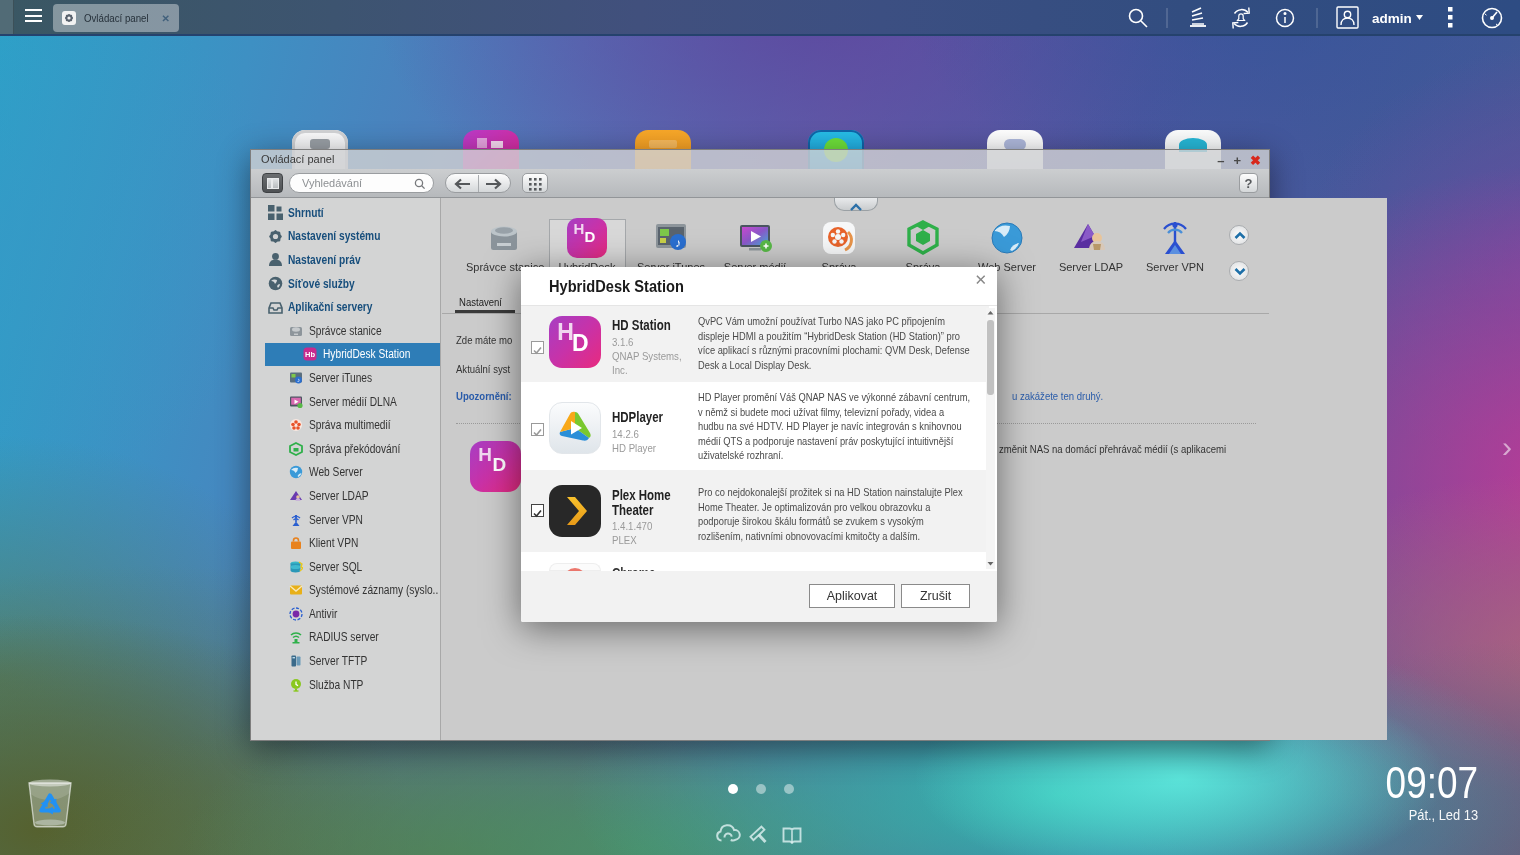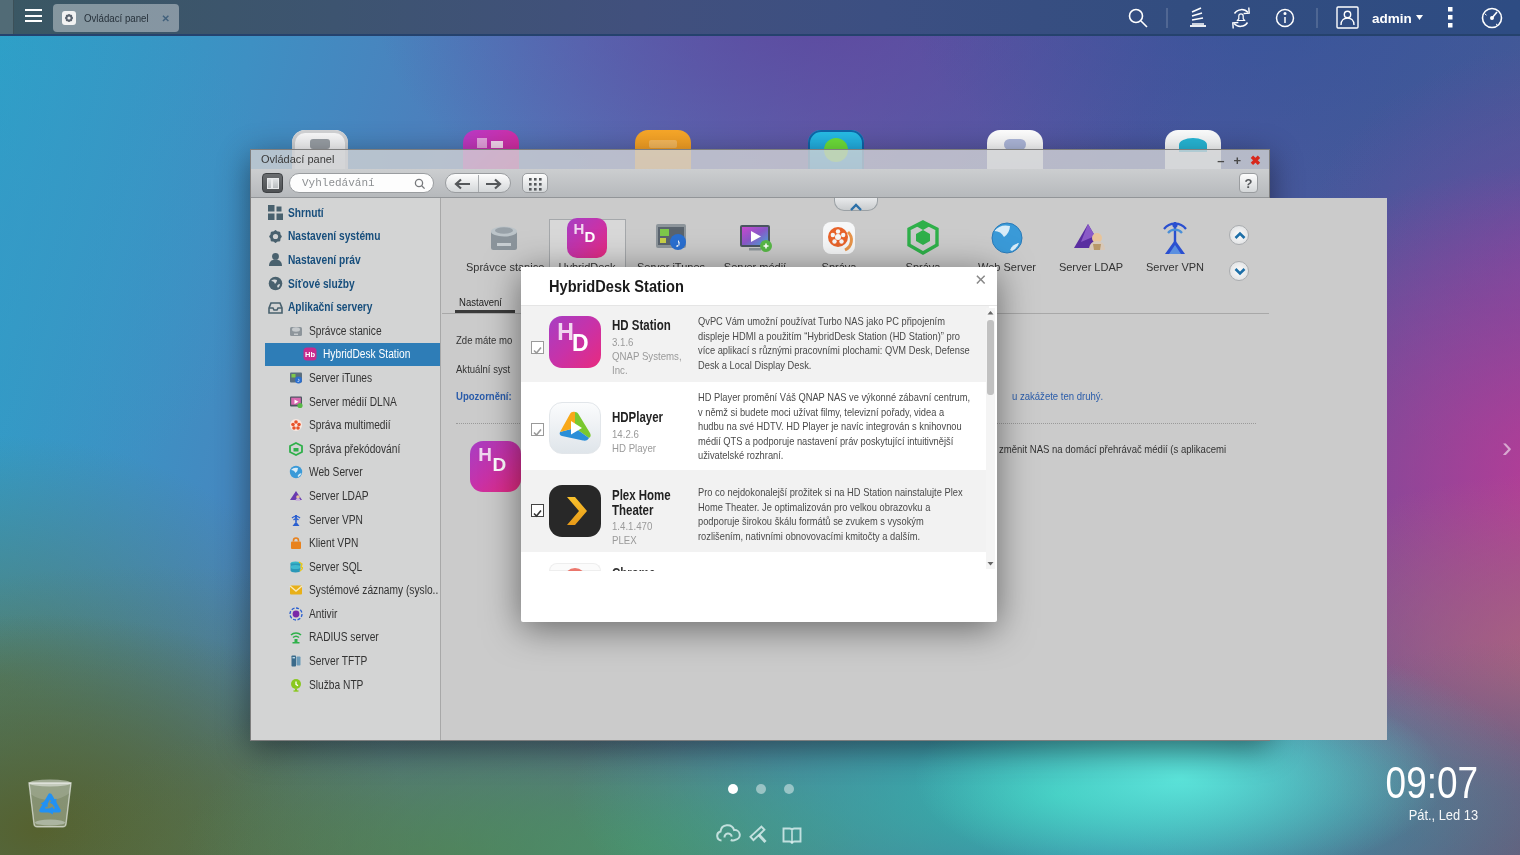--- a/index.html
+++ b/index.html
@@ -192,21 +192,21 @@
 </div>
 
 <div class="win">
   <div class="wtitle">Ovládací panel</div>
   <div class="wctrl"><span style="margin-right:9px;">–</span><span style="margin-right:9px;">+</span><span style="color:#d8281c;">✖</span></div>
   <div class="wtool">
     <div style="position:absolute;left:11px;top:4px;width:21px;height:20px;background:linear-gradient(#6a6d70,#4e5154);border-radius:4px;border:1px solid #3e4144;">
       <div style="position:absolute;left:4px;top:4px;width:12px;height:11px;border:1.5px solid #e8eaec;background:linear-gradient(#dfe2e4,#b8bcbf);"></div>
       <div style="position:absolute;left:8px;top:4px;width:1.5px;height:11px;background:#e8eaec;"></div>
     </div>
-    <div style="position:absolute;left:38px;top:4px;width:145px;height:20px;background:#fdfdfd;border:1px solid #9a9da0;border-radius:10px;font-family:Liberation Mono, monospace;">
+    <div style="position:absolute;left:38px;top:4px;width:145px;height:20px;background:#fdfdfd;border:1px solid #9a9da0;border-radius:10px;">
       <span style="position:absolute;left:12px;top:3px;font-size:11px;color:#8d9093;">Vyhledávání</span>
       <svg style="position:absolute;right:7px;top:3.5px;" width="12" height="12" viewBox="0 0 12 12">
           <circle cx="5" cy="5" r="3.6" fill="none" stroke="#77797c" stroke-width="1.3"></circle>
           <line x1="7.7" y1="7.7" x2="10.6" y2="10.6" stroke="#77797c" stroke-width="1.3"></line>
         </svg>
     </div>
     <div style="position:absolute;left:194px;top:4px;width:66px;height:20px;background:linear-gradient(#fdfdfd,#d4d7d9);border:1px solid #9a9da0;border-radius:10px;">
       <svg style="position:absolute;left:8px;top:4px;" width="17" height="12" viewBox="0 0 17 12">
           <path d="M16 6 H3 M7 1.5 L2 6 l5 4.5" stroke="#55585b" stroke-width="2.2" fill="none"></path>
         </svg>
@@ -602,20 +602,24 @@
       <div class="rver" style="top:64px;">PLEX</div>
       <div class="rdesc" style="top:15px;">Pro co nejdokonalejší prožitek si na HD Station nainstalujte Plex Home Theater. Je optimalizován pro velkou obrazovku a podporuje širokou škálu formátů se zvukem s vysokým rozlišením, nativními obnovovacími kmitočty a dalším.</div>
     </div>
     <div class="mrow" style="height:19px;">
       <div class="appicon" style="top:11px;background:#fbfbfb;border:1px solid #eee;height:8px;border-radius:13px 13px 0 0;">
           <div style="position:absolute;left:14px;top:4px;width:22px;height:22px;border-radius:50%;background:#e8564a;opacity:0.8;"></div>
         </div>
       <div class="rname" style="top:13px;color:#333;">Chrome</div>
     </div>
   </div>
+  <div class="mfoot">
+    <div class="btn" style="left:288px; width:86px;">Aplikovat</div>
+    <div class="btn" style="left:380px; width:69px;">Zrušit</div>
+  </div>
   <div class="sbar">
     <svg width="9" height="8" style="position:absolute;top:1px;left:0;">
         <path d="M1.5 5.5 L4.5 2 L7.5 5.5z" fill="#666"></path>
       </svg>
     <div style="position:absolute;left:1px;top:12px;width:7px;height:75px;background:#c1c1c1;border-radius:3px;"></div>
     <svg width="9" height="8" style="position:absolute;bottom:1px;left:0;">
         <path d="M1.5 2 L4.5 5.5 L7.5 2z" fill="#666"></path>
       </svg>
   </div>
 </div>

